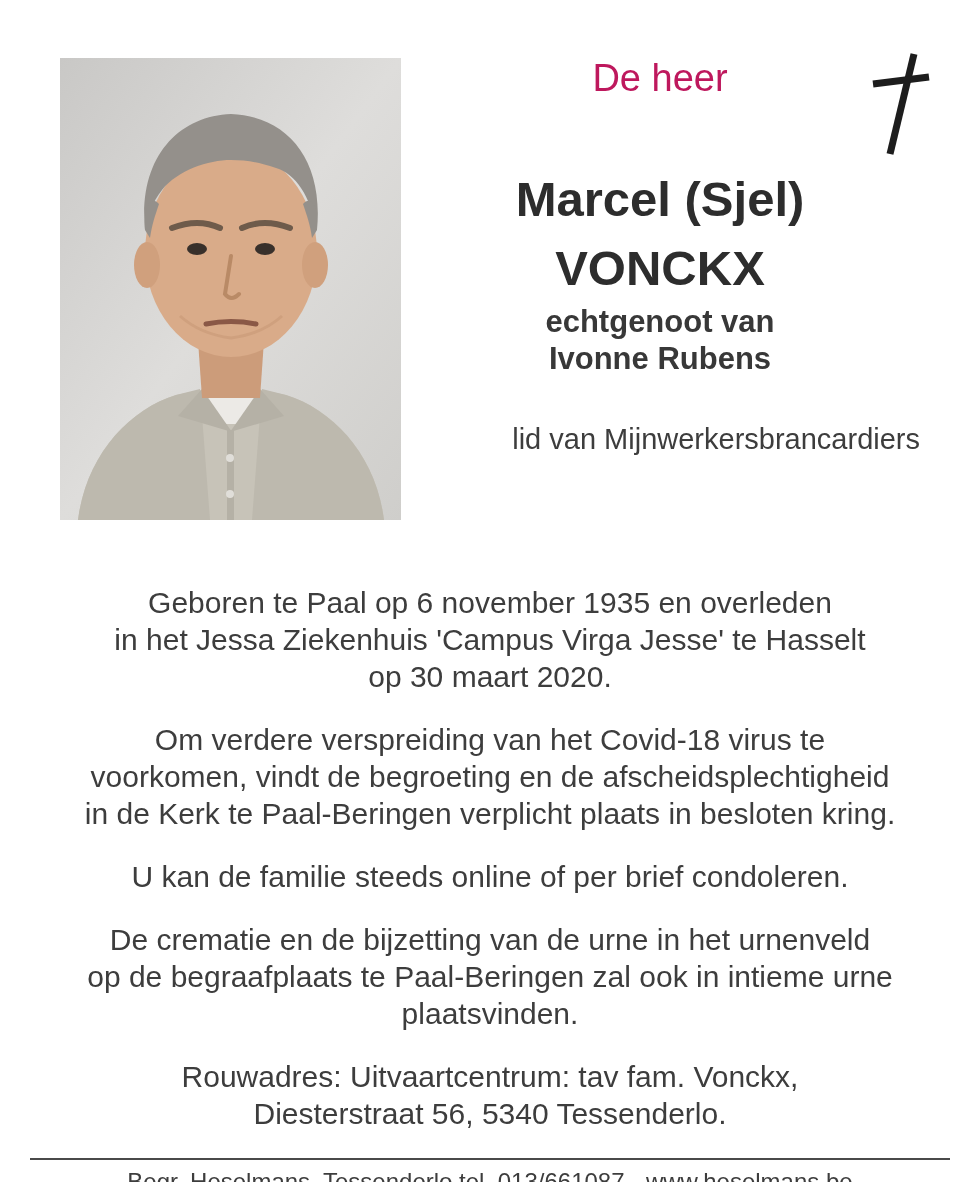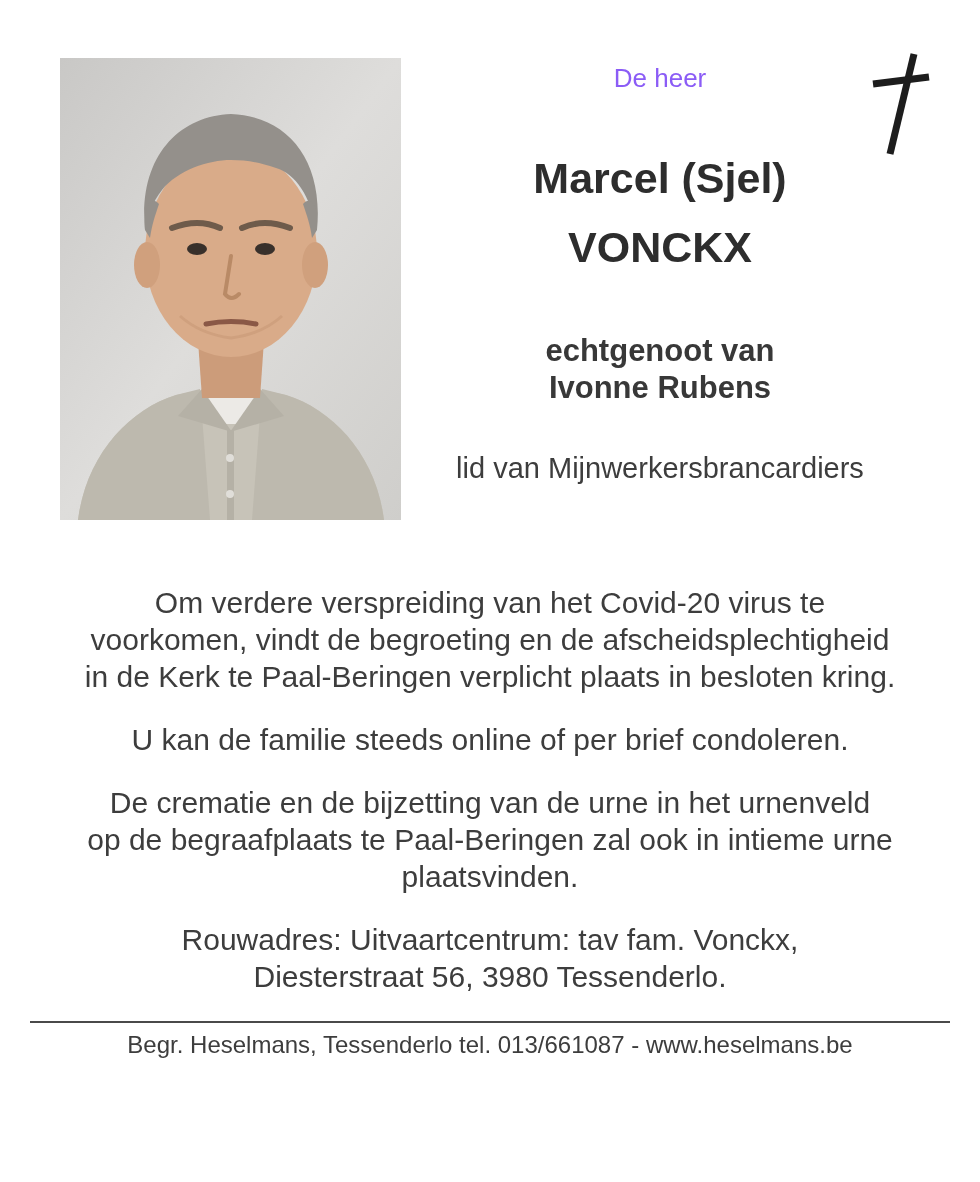--- a/index.html
+++ b/index.html
@@ -43,44 +43,44 @@
   .cross {
     position: absolute;
     top: 52px;
     right: 48px;
     width: 62px;
     height: 104px;
   }
   .cross svg { display: block; width: 100%; height: 100%; }
   .multiline { white-space: pre-line; }
   .salutation {
-    font-size: 26px;
+    font-size: 38px;
     line-height: 40px;
-    color: #8b5cf6;
+    color: #be185d;
   }
   .name {
-    margin-top: 46px;
-    font-size: 43px;
+    margin-top: 67px;
+    font-size: 49px;
     font-weight: bold;
     line-height: 69px;
     color: #2d2d2d;
   }
   .relation {
-    margin-top: 50px;
     font-size: 31px;
     font-weight: bold;
     line-height: 37px;
     color: #383838;
   }
   .memberships {
     margin-top: 45px;
     font-size: 29px;
   }
   .memberships > div {
     line-height: 35px;
+    text-align: right;
   }
   .body-text {
     width: 900px;
     margin: 32px auto 0;
     text-align: center;
     font-size: 30px;
     line-height: 37px;
     color: #3d3d3d;
   }
   .body-text p {
@@ -169,28 +169,31 @@
     <div class="cross">
       <svg viewBox="0 0 62 104" aria-hidden="true">
         <line x1="44" y1="2" x2="20" y2="102" stroke="#1d1d1d" stroke-width="7"></line>
         <line x1="3" y1="32" x2="59" y2="25" stroke="#1d1d1d" stroke-width="7"></line>
       </svg>
     </div>
 
   </div>
 
   <div class="body-text">
-    <p class="multiline">Om verdere verspreiding van het Covid-20 virus te
+    <p class="multiline">Geboren te Paal op 6 november 1935 en overleden
+in het Jessa Ziekenhuis 'Campus Virga Jesse' te Hasselt
+op 30 maart 2020.</p>
+    <p class="multiline">Om verdere verspreiding van het Covid-18 virus te
 voorkomen, vindt de begroeting en de afscheidsplechtigheid
 in de Kerk te Paal-Beringen verplicht plaats in besloten kring.</p>
     <p class="multiline">U kan de familie steeds online of per brief condoleren.</p>
     <p class="multiline">De crematie en de bijzetting van de urne in het urnenveld
 op de begraafplaats te Paal-Beringen zal ook in intieme urne
 plaatsvinden.</p>
     <p class="multiline">Rouwadres: Uitvaartcentrum: tav fam. Vonckx,
-Diesterstraat 56, 3980 Tessenderlo.</p>
+Diesterstraat 56, 5340 Tessenderlo.</p>
   </div>
 
   <div class="divider"></div>
 
   <div class="footer">Begr. Heselmans, Tessenderlo tel. 013/661087 - www.heselmans.be</div>
 
 </div>
 
 </body></html>

